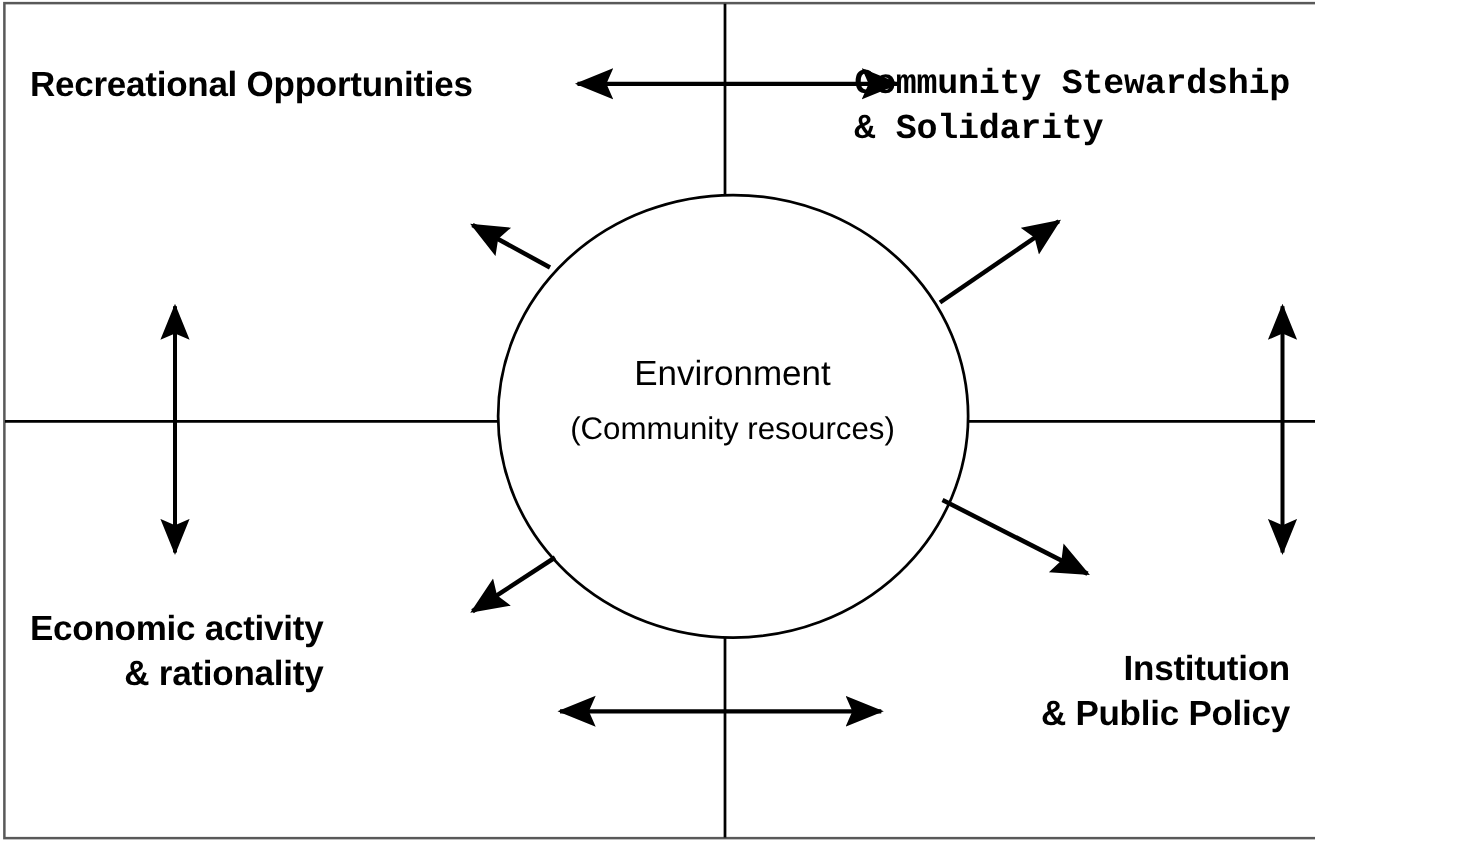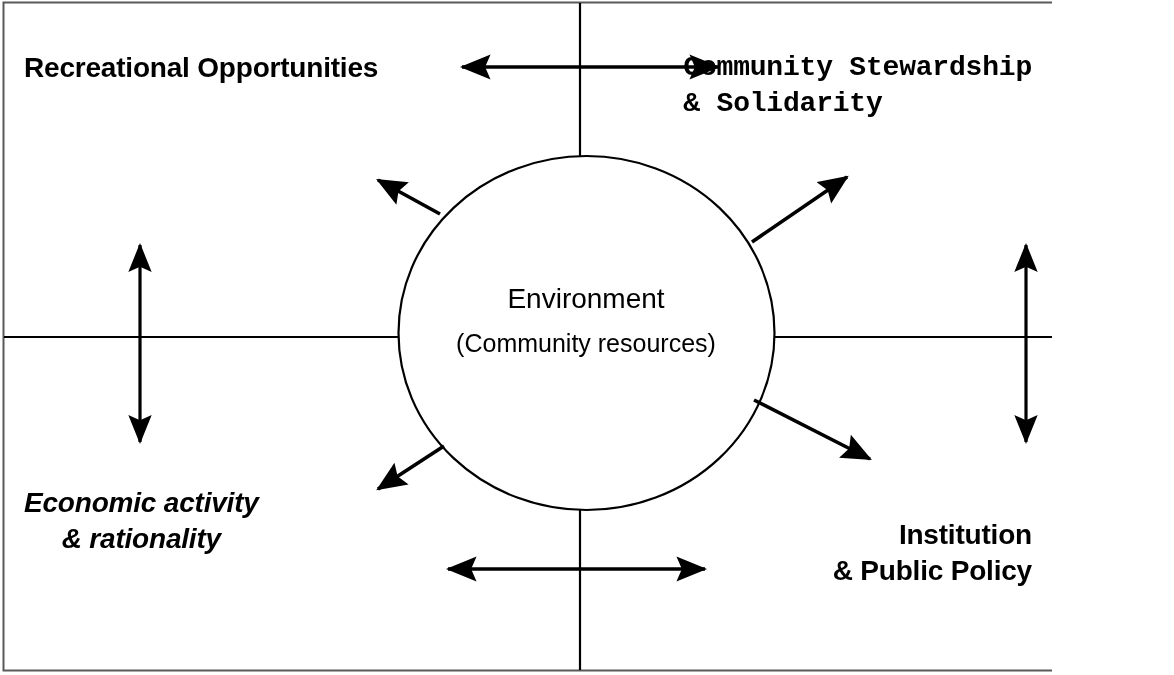--- a/index.html
+++ b/index.html
@@ -42,22 +42,21 @@
   }
   #label-top-right {
     right: 20px;
     top: 50px;
     text-align: left;
     font-family: Liberation Mono, monospace;
   }
   #label-bottom-left {
     left: 24px;
     top: 485px;
-    text-align: center;
-    font-style: italic;
+    text-align: right;
   }
   #label-bottom-right {
     right: 20px;
     top: 485px;
     text-align: right;
     margin-top: 32px;
   }
   .center-text {
     position: absolute;
     width: 380px;

